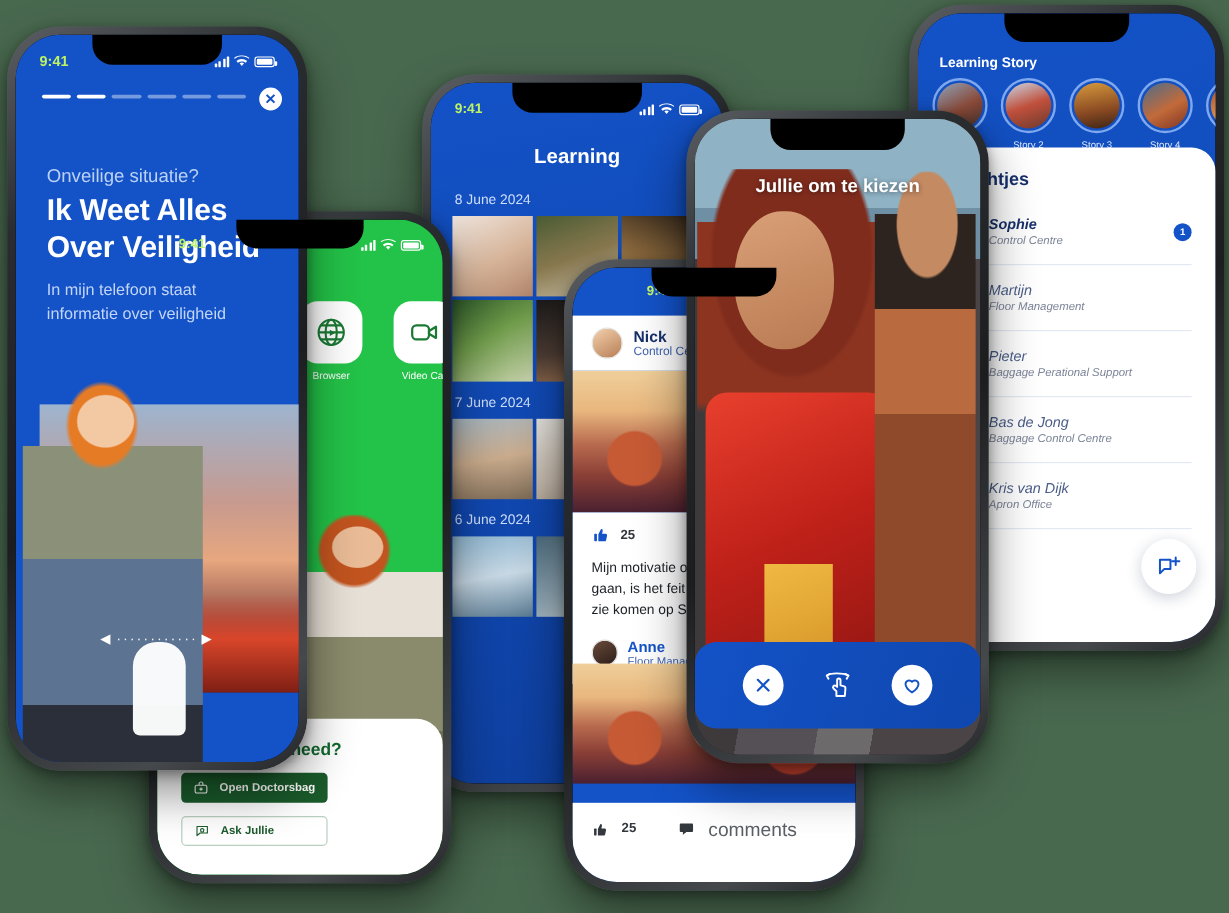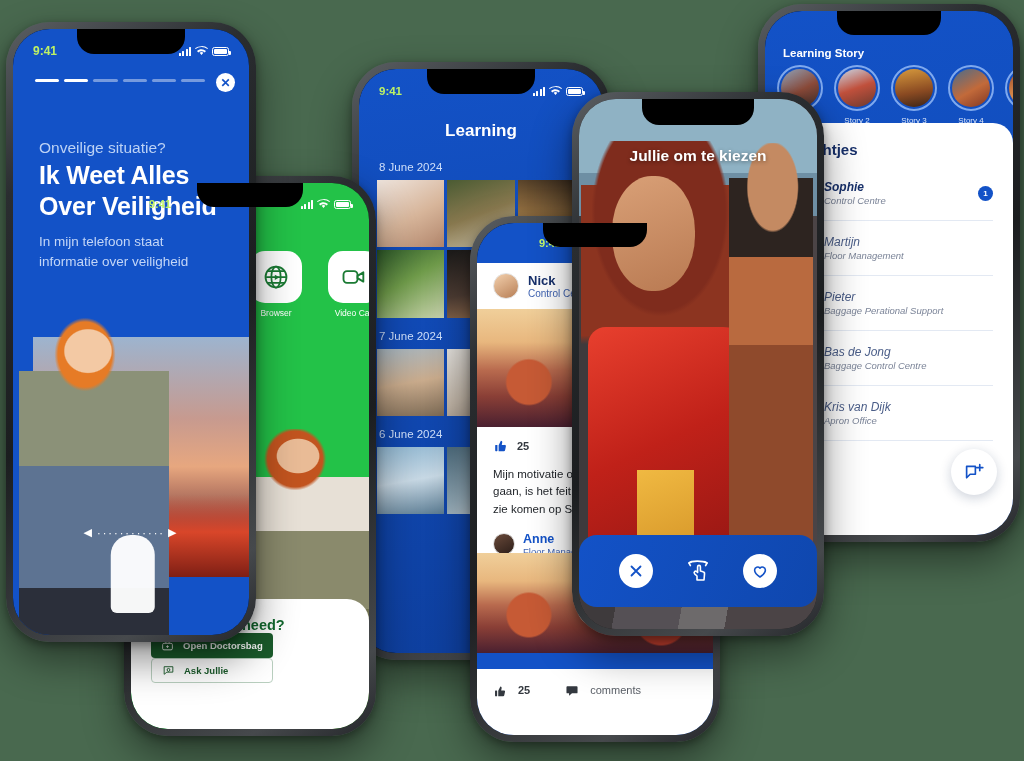--- a/index.html
+++ b/index.html
@@ -105,21 +105,21 @@
   .p2-lbl { color:#fff; font-size:8.5px; margin-top:5px; text-align:center; }
   .p2-item{display:flex;flex-direction:column;align-items:center;}
   .p2-person{position:absolute;left:96px;bottom:0;width:148px;height:300px;
     background:
       radial-gradient(ellipse 20% 8% at 48% 9%, #e9bb96 0 70%, transparent 74%),
       radial-gradient(ellipse 30% 15% at 46% 10%, #c2541f 0 62%, transparent 70%),
       linear-gradient(180deg, transparent 0 16%, #e7e0d6 16% 34%, #8a8a6c 34% 60%, #70704f 60% 100%);}
   .p2-card { position:absolute; left:0; right:0; bottom:0; height:130px; background:#fff;
     border-radius:22px 22px 36px 36px; padding:18px 20px; }
   .p2-card h3 { color:#12682e; font-size:14.5px; }
-  .p2-btn { height:25px; border-radius:4px; display:flex; align-items:center; gap:9px;
+  .p2-btn { margin-top:11px; height:25px; border-radius:4px; display:flex; align-items:center; gap:9px;
     padding:0 10px; font-size:9.5px; font-weight:bold; width:122px;}
   .p2-btn.primary { background:#1a5b2b; color:#fff; }
   .p2-btn.ghost { background:#fff; color:#1a5b2b; border:1px solid #b9cfbf; }
   .p2-btn svg { width:13px; height:13px; flex:none; }
 
   
   #phone3 { left: 352px; top: 62px; width: 258px; height: 598px; }
   .p3-bg { position:absolute; inset:0; background:linear-gradient(170deg,#1352c7,#0e3f9e); }
   .p3-title { position:absolute; top:52px; left:0; right:0; text-align:center; color:#fff;
     font-size:17px; font-weight:bold; }
@@ -156,21 +156,21 @@
   .p4-text { margin-top:13px; color:#1d2126; font-size:11.5px; line-height:1.5; }
   .p4-author { display:flex; align-items:center; gap:8px; margin-top:14px; }
   .p4-author .av { width:22px; height:22px; border-radius:50%; flex:none;
     background:linear-gradient(150deg,#6a4a3a,#2b1d18); border:1px solid #ddd;}
   .p4-author .nm { color:#1352c7; font-size:12.5px; font-weight:bold; line-height:1.15;}
   .p4-author .rl { color:#3f63b2; font-size:9.5px; }
   .p4-photo2 { position:absolute; top:330px; left:0; right:0; height:100px; }
   .p4-footer { position:absolute; left:0; right:0; bottom:0; height:66px; background:#fff;
     display:flex; align-items:flex-start; gap:11px; padding:15px 16px 0; }
   .p4-footer .count { color:#33383f; font-size:11px; font-weight:bold; }
-  .p4-footer .cm { color:#5b6068; font-size:11px; }
+  .p4-footer .cm { color:#5b6068; font-size:16px; }
 
   
   #phone5 { left: 572px; top: 92px; width: 252px; height: 544px; }
   .p5-art { position:absolute; inset:0; }
   .p5-overlay-txt { position:absolute; top:48px; left:0; right:0; text-align:center;
     color:#fff; font-size:15.5px; font-weight:bold; text-shadow:0 1px 4px rgba(0,0,0,.45); }
   .p5-person { position:absolute; left:2px; bottom:46px; width:172px; top:42px; }
   .p5-hair { position:absolute; inset:0;
     background: radial-gradient(ellipse 54% 32% at 46% 16%, #7f2c1d 0 70%, transparent 74%),
                 linear-gradient(180deg, transparent 0 10%, #8c3420 10% 44%, transparent 46%); }

